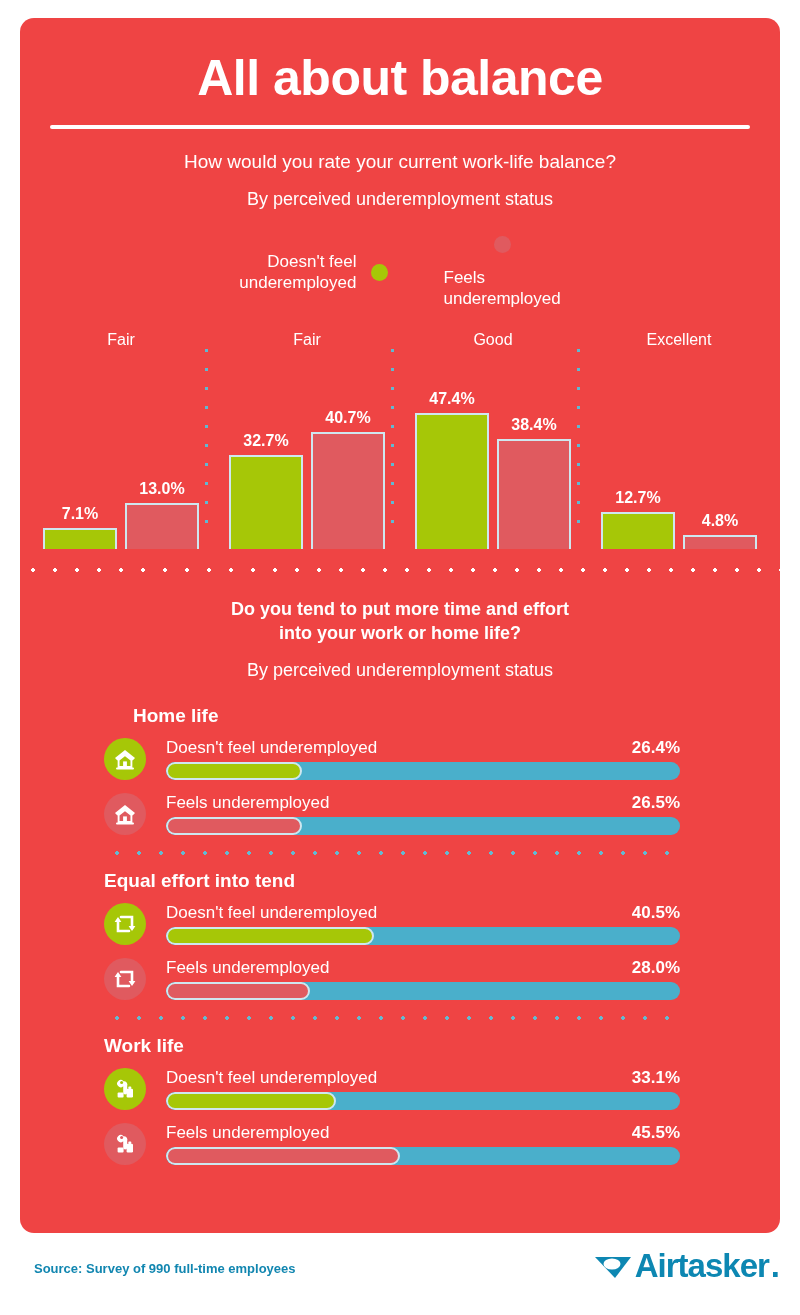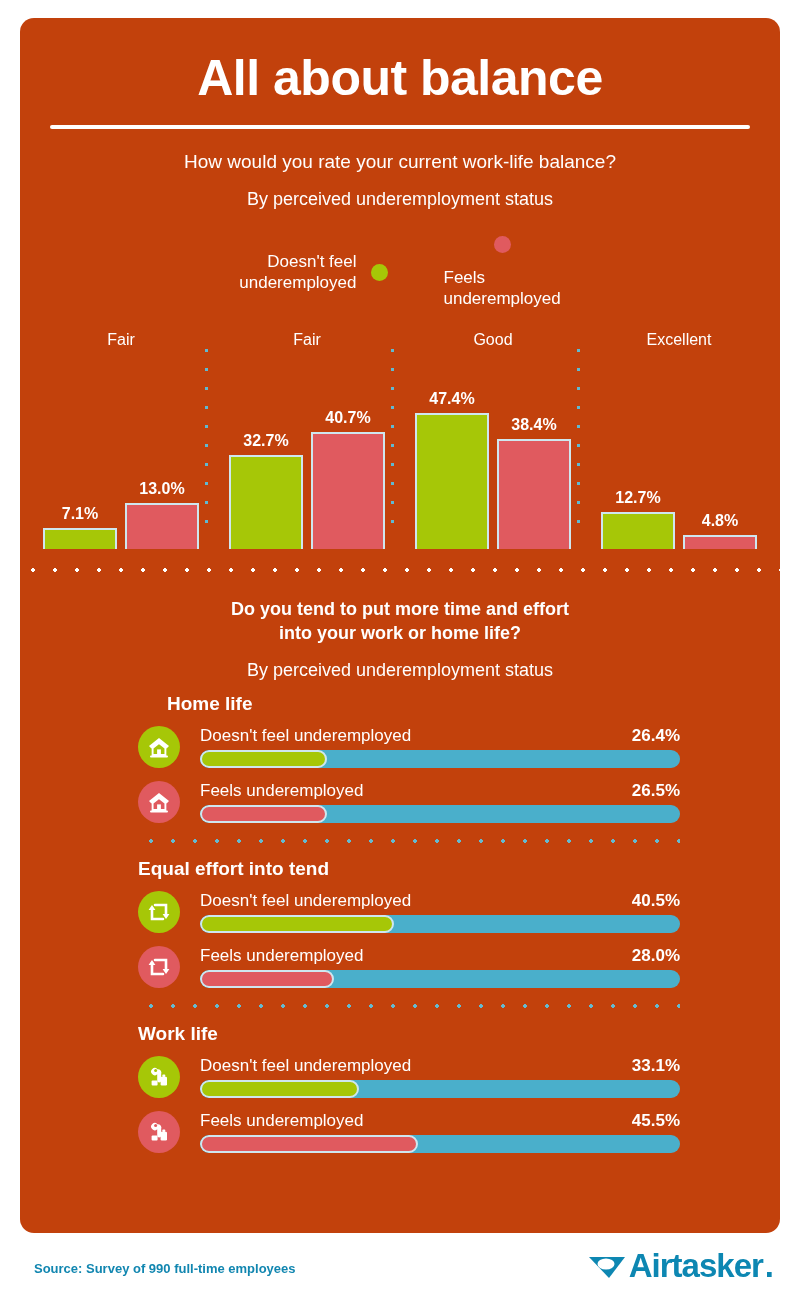--- a/index.html
+++ b/index.html
@@ -18,21 +18,21 @@
     height: 1315px;
     background: #ffffff;
   }
 
   .card {
     position: absolute;
     left: 20px;
     top: 18px;
     width: 760px;
     height: 1215px;
-    background: #c2410c;
+    background: #ef4444;
     border-radius: 14px;
     overflow: hidden;
   }
 
   
   .title {
     margin-top: 34px;
     text-align: center;
     color: #ffffff;
     font-size: 50px;
@@ -183,22 +183,22 @@
   }
 
   .q2-sub {
     margin-top: 14px;
     text-align: center;
     color: #ffffff;
     font-size: 18px;
   }
 
   .groups {
-    margin: 12px 0 0 0;
-    padding: 0 100px 0 118px;
+    margin: 24px 0 0 0;
+    padding: 0 100px 0 84px;
   }
 
   .bargroup { margin-bottom: 0; }
 
   .group-title {
     color: #ffffff;
     font-size: 19px;
     font-weight: bold;
     margin-bottom: 9px;
     margin-left: 29px;
@@ -274,21 +274,21 @@
   .source {
     position: absolute;
     left: 34px;
     top: 28px;
     color: #1186b0;
     font-size: 13px;
     font-weight: bold;
   }
   .logo {
     position: absolute;
-    right: 26px;
+    right: 20px;
     top: 14px;
     display: flex;
     align-items: center;
     gap: 2px;
   }
   .logo-text {
     color: #0d87b2;
     font-size: 33px;
     font-weight: bold;
     letter-spacing: -1px;

